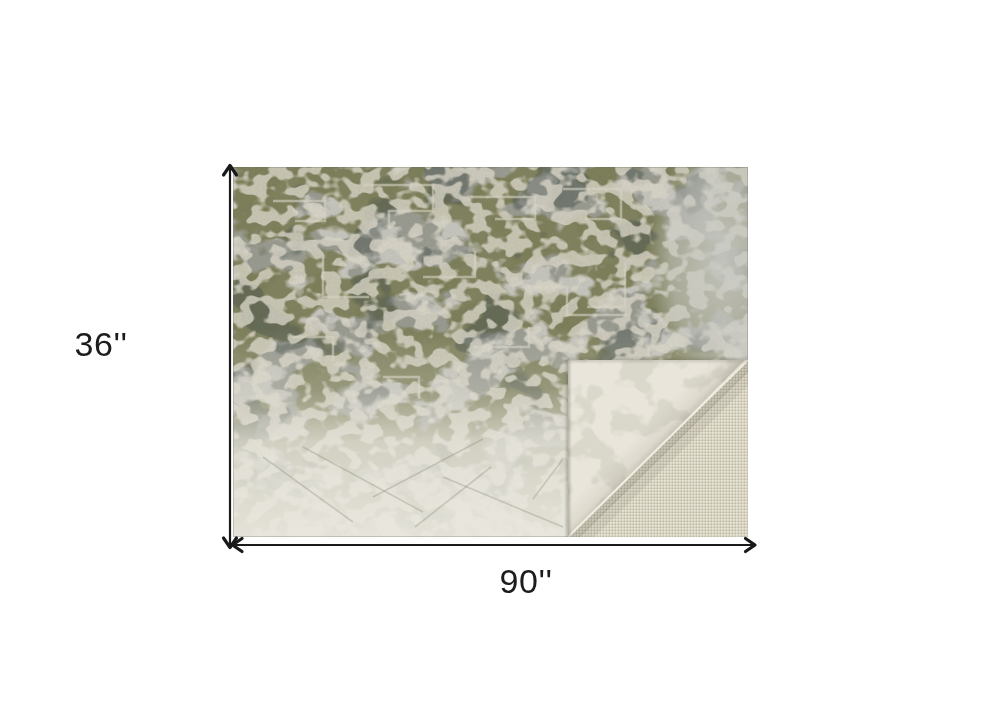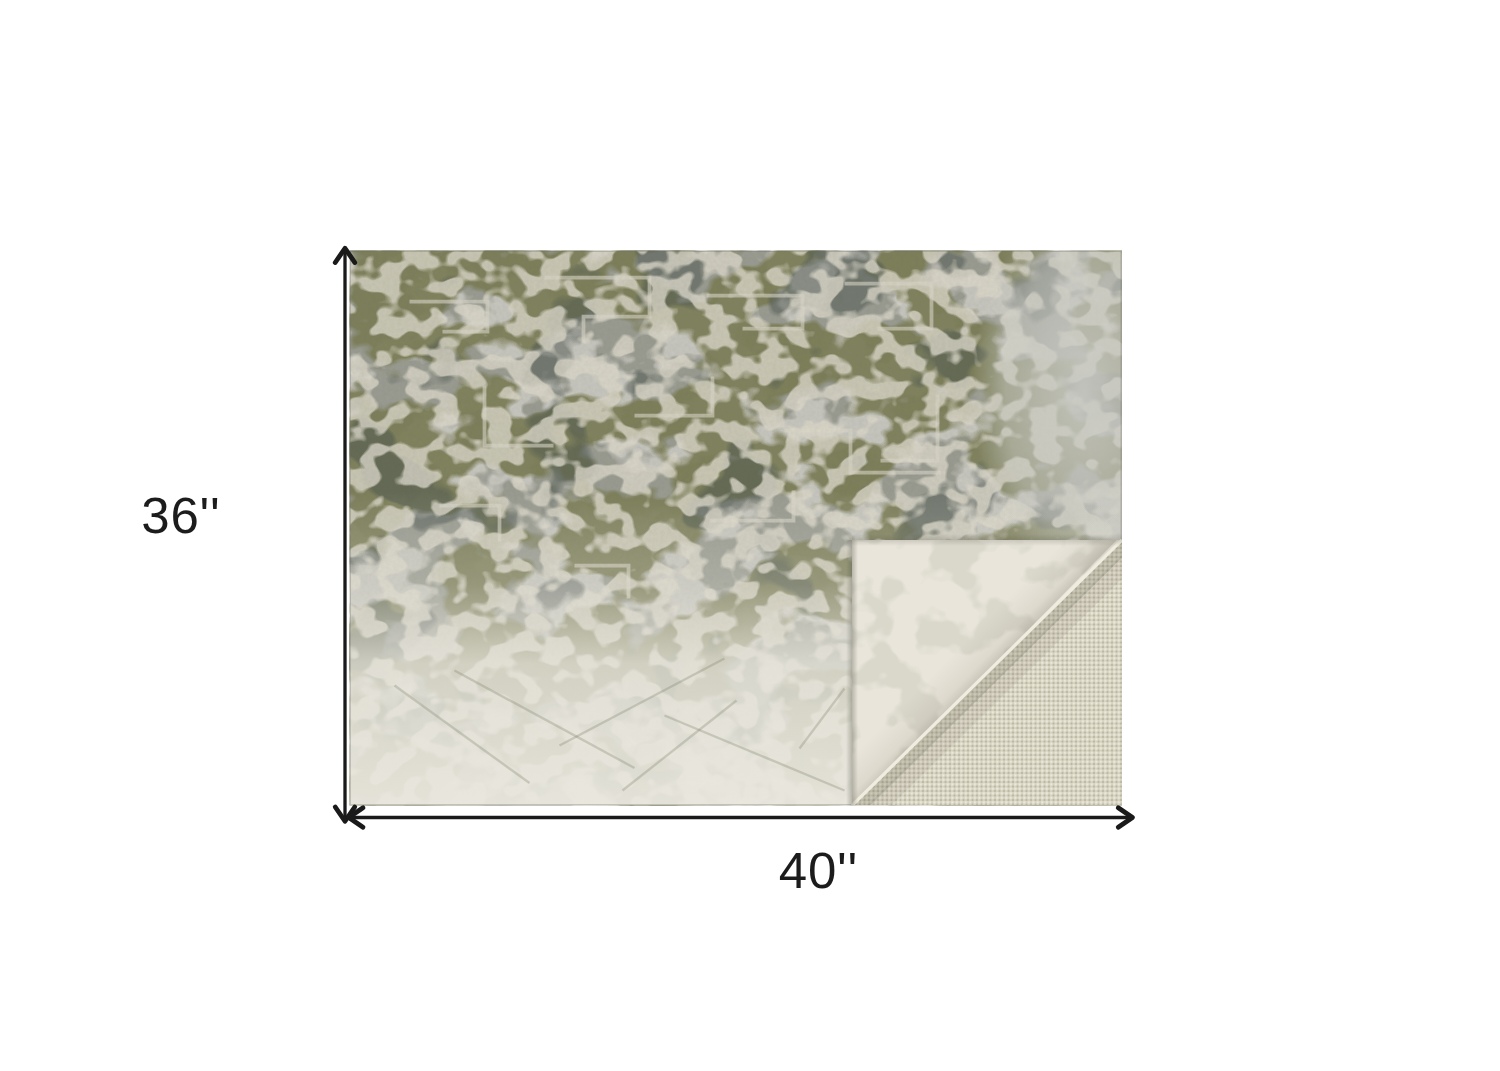--- a/index.html
+++ b/index.html
@@ -4,21 +4,21 @@
 <style>
   html,body{margin:0;padding:0;background:#ffffff;}
   .stage{
     position:relative;width:1000px;height:714px;background:#ffffff;overflow:hidden;
     font-family:"Liberation Sans",sans-serif;
   }
   .rug-wrap{position:absolute;left:233px;top:167px;width:515px;height:370px;}
   .rug-wrap svg{display:block;}
   .dim-overlay{position:absolute;left:0;top:0;width:1000px;height:714px;pointer-events:none;}
   .dim-label{
-    position:absolute;font-size:34px;color:#1c1c1c;text-align:right;
+    position:absolute;font-size:34px;color:#1c1c1c;text-align:center;
     letter-spacing:0.5px;line-height:40px;white-space:nowrap;
   }
   .dim-label.height{left:55px;top:324px;width:92px;}
   .dim-label.width{left:480px;top:561px;width:92px;}
 </style>
 </head>
 <body>
 
 <div class="stage">
 
@@ -162,15 +162,15 @@
       <path d="M 223.5,538 L 230,547.5 L 236.5,538" stroke-width="3.2"></path>
     </g>
     <g fill="none" stroke-linecap="round" stroke-linejoin="round" stroke="#1a1a1a">
       <line x1="233" y1="545" x2="754" y2="545" stroke-width="2.2"></line>
       <path d="M 242,538.5 L 232.5,545 L 242,551.5" stroke-width="3.2"></path>
       <path d="M 745.5,538.5 L 755,545 L 745.5,551.5" stroke-width="3.2"></path>
     </g>
   </svg>
 
   <div class="dim-label height">36''</div>
-  <div class="dim-label width">40''</div>
+  <div class="dim-label width">90''</div>
 
 </div>
 
 </body></html>

